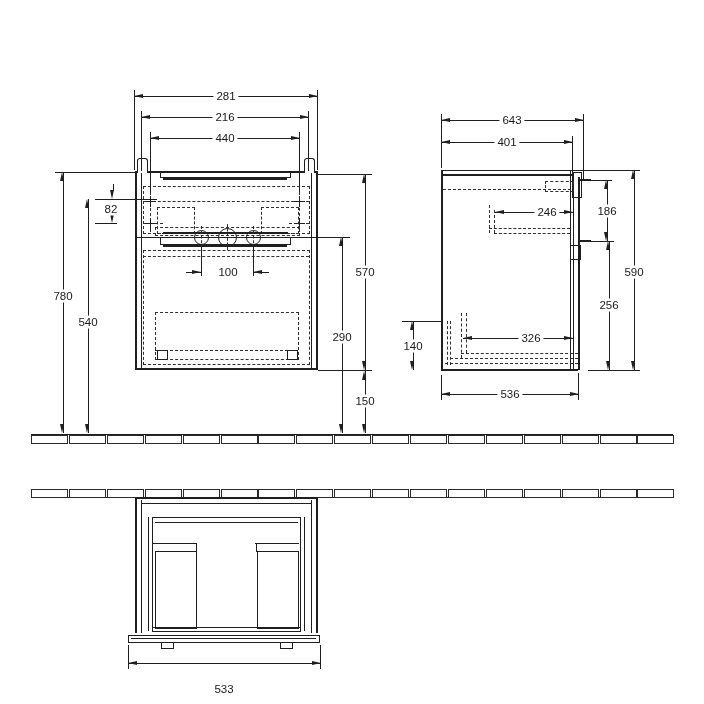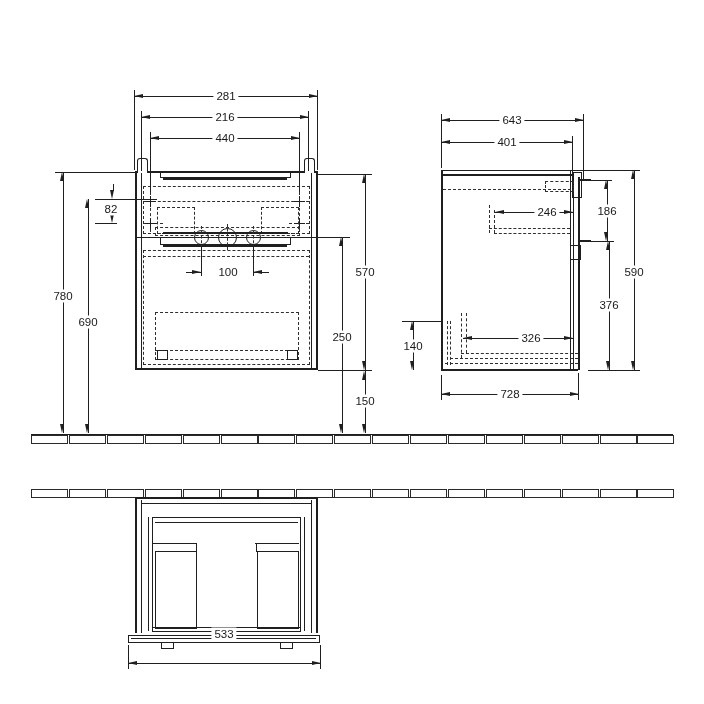--- a/index.html
+++ b/index.html
@@ -159,34 +159,34 @@
 
     <div class="ln" style="left:55px;top:172px;width:80px;height:1px"></div>
     <div class="ln" style="left:63px;top:172px;width:1px;height:261px"></div>
     <div class="aU" style="left:60px;top:172px"></div>
     <div class="aD" style="left:60px;top:424px"></div>
     <div class="lbl" style="left:63px;top:296px">780</div>
 
     <div class="ln" style="left:88px;top:199px;width:1px;height:234px"></div>
     <div class="aU" style="left:85px;top:199px"></div>
     <div class="aD" style="left:85px;top:424px"></div>
-    <div class="lbl" style="left:88px;top:322px">690</div>
+    <div class="lbl" style="left:88px;top:322px">540</div>
 
     <div class="ln" style="left:318px;top:174px;width:54px;height:1px"></div>
     <div class="ln" style="left:318px;top:237px;width:32px;height:1px"></div>
     <div class="ln" style="left:318px;top:370px;width:54px;height:1px"></div>
     <div class="ln" style="left:365px;top:174px;width:1px;height:196px"></div>
     <div class="aU" style="left:362px;top:174px"></div>
     <div class="aD" style="left:362px;top:361px"></div>
     <div class="lbl" style="left:365px;top:272px">570</div>
 
     <div class="ln" style="left:342px;top:237px;width:1px;height:196px"></div>
     <div class="aU" style="left:339px;top:237px"></div>
     <div class="aD" style="left:339px;top:424px"></div>
-    <div class="lbl" style="left:342px;top:337px">250</div>
+    <div class="lbl" style="left:342px;top:337px">290</div>
 
     <div class="ln" style="left:365px;top:370px;width:1px;height:63px"></div>
     <div class="aU" style="left:362px;top:371px"></div>
     <div class="aD" style="left:362px;top:424px"></div>
     <div class="lbl" style="left:365px;top:401px">150</div>
   </div>
 
   <div class="layer">
 
     <div class="ln" style="left:441px;top:170px;width:132px;height:1px"></div>
@@ -244,39 +244,39 @@
     <div class="ln" style="left:573px;top:170px;width:67px;height:1px"></div>
     <div class="ln" style="left:588px;top:370px;width:52px;height:1px"></div>
     <div class="ln" style="left:634px;top:170px;width:1px;height:200px"></div>
     <div class="aU" style="left:631px;top:170px"></div>
     <div class="aD" style="left:631px;top:361px"></div>
     <div class="lbl" style="left:634px;top:272px">590</div>
 
     <div class="ln" style="left:609px;top:241px;width:1px;height:129px"></div>
     <div class="aU" style="left:606px;top:241px"></div>
     <div class="aD" style="left:606px;top:361px"></div>
-    <div class="lbl" style="left:609px;top:305px">376</div>
+    <div class="lbl" style="left:609px;top:305px">256</div>
 
     <div class="ln" style="left:402px;top:321px;width:41px;height:1px"></div>
     <div class="ln" style="left:413px;top:321px;width:1px;height:49px"></div>
     <div class="aU" style="left:410px;top:321px"></div>
     <div class="aD" style="left:410px;top:361px"></div>
     <div class="lbl" style="left:413px;top:346px">140</div>
 
     <div class="ln" style="left:463px;top:338px;width:110px;height:1px"></div>
     <div class="aL" style="left:463px;top:336px"></div>
     <div class="aR" style="left:564px;top:336px"></div>
     <div class="lbl" style="left:531px;top:338px">326</div>
 
     <div class="ln" style="left:441px;top:375px;width:1px;height:25px"></div>
     <div class="ln" style="left:578px;top:373px;width:1px;height:27px"></div>
     <div class="ln" style="left:441px;top:394px;width:138px;height:1px"></div>
     <div class="aL" style="left:441px;top:392px"></div>
     <div class="aR" style="left:570px;top:392px"></div>
-    <div class="lbl" style="left:510px;top:394px">728</div>
+    <div class="lbl" style="left:510px;top:394px">536</div>
   </div>
 
   <div class="layer">
     <div class="ln" style="left:135px;top:497px;width:183px;height:2px"></div>
     <div class="ln" style="left:135px;top:497px;width:2px;height:136px"></div>
     <div class="ln" style="left:141px;top:500px;width:1px;height:133px"></div>
     <div class="ln" style="left:316px;top:497px;width:2px;height:136px"></div>
     <div class="ln" style="left:311px;top:500px;width:1px;height:133px"></div>
     <div class="ln" style="left:141px;top:503px;width:171px;height:1px"></div>
     <div class="ln" style="left:148px;top:517px;width:1px;height:114px"></div>
@@ -301,16 +301,16 @@
     <div class="r" style="left:128px;top:635px;width:190px;height:6px"></div>
     <div class="ln" style="left:131px;top:638px;width:185px;height:1px"></div>
     <div class="r" style="left:161px;top:642px;width:11px;height:5px"></div>
     <div class="r" style="left:280px;top:642px;width:11px;height:5px"></div>
 
     <div class="ln" style="left:128px;top:645px;width:1px;height:24px"></div>
     <div class="ln" style="left:320px;top:645px;width:1px;height:24px"></div>
     <div class="ln" style="left:128px;top:663px;width:193px;height:1px"></div>
     <div class="aL" style="left:128px;top:661px"></div>
     <div class="aR" style="left:312px;top:661px"></div>
-    <div class="lbl" style="left:224px;top:634px">533</div>
+    <div class="lbl" style="left:224px;top:689px">533</div>
   </div>
 
 </div>
 
 </body></html>

